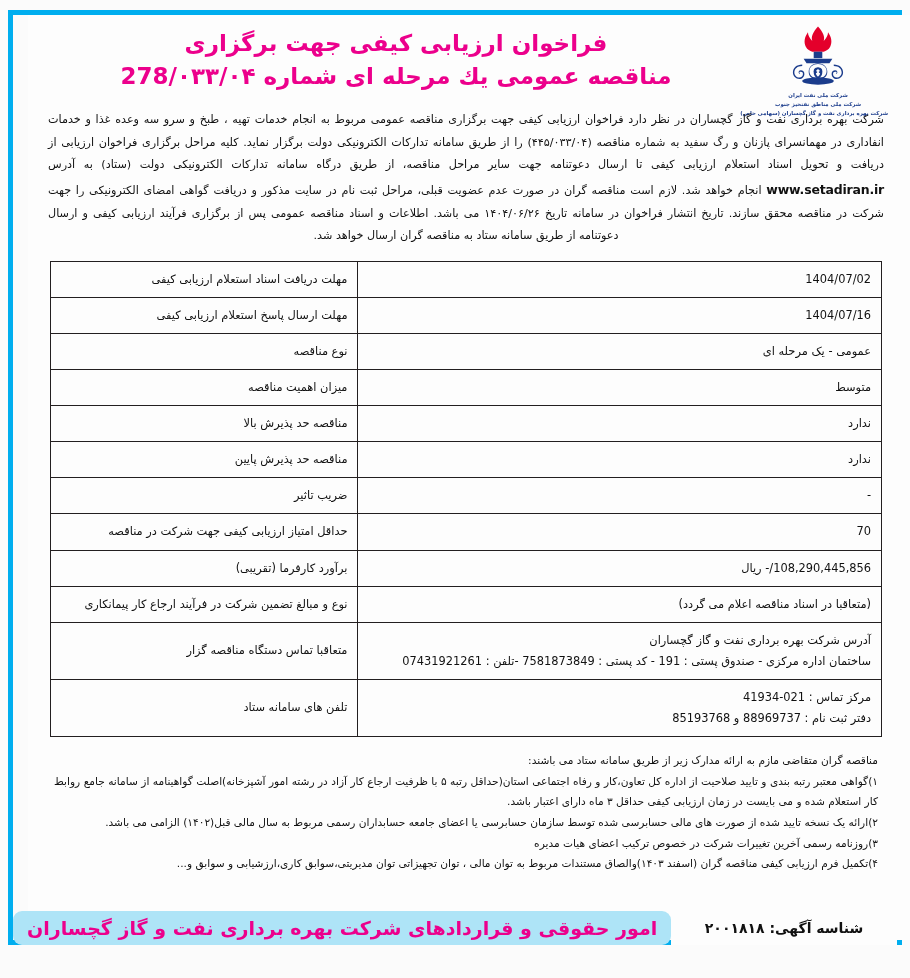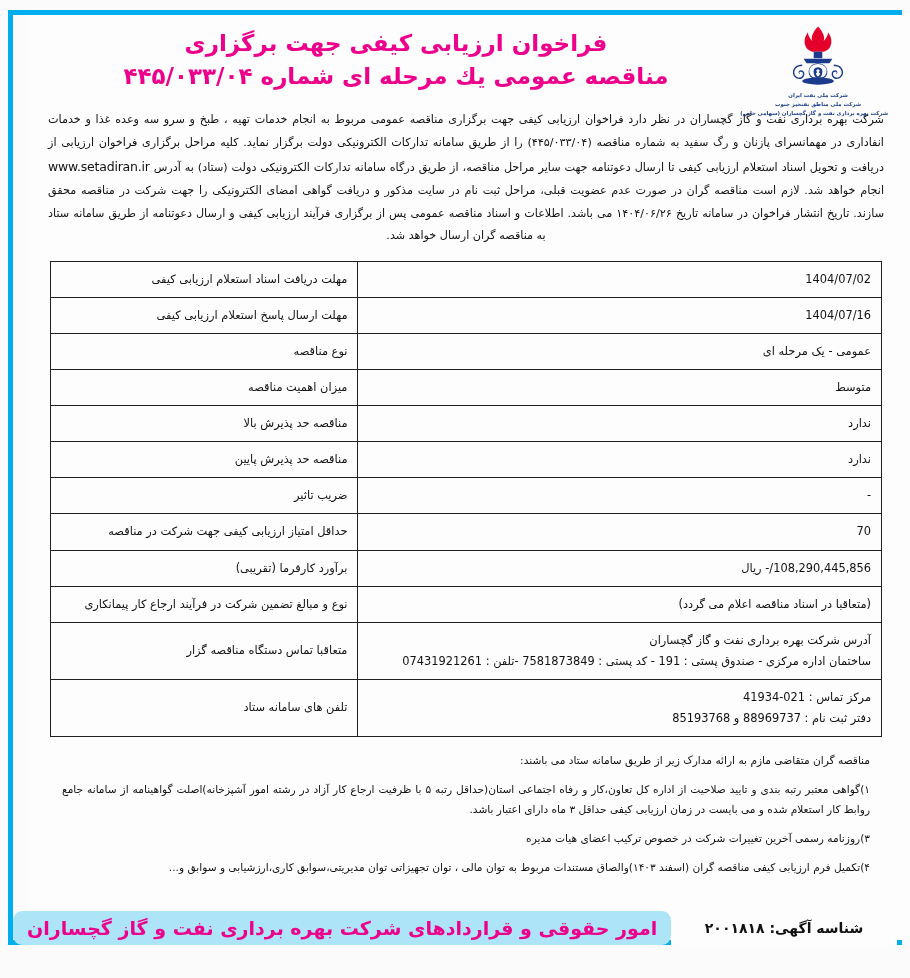--- a/index.html
+++ b/index.html
@@ -108,21 +108,21 @@
     position: relative;
     z-index: 2;
     font-size: 11.2px;
     color: #111;
     line-height: 2.02;
     text-align: justify;
     text-align-last: center;
     padding: 2px 4px 0 4px;
   }
   .intro .url {
-    font-weight: normal;
+    font-weight: bold;
     font-size: 12.5px;
     letter-spacing: -0.2px;
   }
 
   
   .tbl-wrap {
     position: relative;
     z-index: 2;
     margin-top: 13px;
     padding: 0 6px;
@@ -153,21 +153,21 @@
     z-index: 2;
     margin-top: 13px;
     padding: 0 10px;
     font-size: 10.6px;
     color: #111;
     line-height: 1.95;
     text-align: justify;
     text-align-last: right;
   }
   .notes .lead { text-align: right; }
-  .notes p { margin: 8px; }
+  .notes p { margin: 0; }
 
   
   .footer {
     position: absolute;
     left: 13px; bottom: 33px;
     width: 884px;
     display: flex;
     align-items: stretch;
     z-index: 2;
   }
@@ -226,21 +226,21 @@
           <path d="M82 55 C90 55 95 60 95 66 C95 71 91 75 86 75 C82 75 79 72 79 68 C79 65 81 63 84 63 C86 63 87 64 87 66 C87 67 86 68 85 68 C85 67 86 67 86 66 C86 65 85 65 84 65 C82 65 81 66 81 68 C81 71 83 73 86 73 C90 73 93 70 93 66 C93 61 89 57 82 57 Z" fill="#1B3C8C"></path>
           <ellipse cx="60" cy="78" rx="22" ry="5" fill="#1B3C8C"></ellipse>
         </svg>
         <div class="logo-caption">شرکت ملی نفت ایران</div>
         <div class="logo-caption">شرکت ملی مناطق نفتخیز جنوب</div>
         <div class="logo-caption">شرکت بهره برداری نفت و گاز گچساران (سهامی خاص)</div>
       </div>
 
       <div class="title-block">
         <div class="title-line">فراخوان ارزیابی کیفی جهت برگزاری</div>
-        <div class="title-line">مناقصه عمومی یك مرحله ای شماره ۴۴۵/۰۳۳/۰۴</div>
+        <div class="title-line">مناقصه عمومی یك مرحله ای شماره 278/۰۳۳/۰۴</div>
       </div>
 
     </div>
 
     <div class="intro"><span>شرکت بهره برداری نفت و گاز گچساران در نظر دارد فراخوان ارزیابی کیفی جهت برگزاری مناقصه عمومی مربوط به انجام خدمات تهیه ، طبخ و سرو سه وعده غذا و خدمات انفاداری در مهمانسرای پازنان و رگ سفید به شماره مناقصه (۴۴۵/۰۳۳/۰۴) را از طریق سامانه تدارکات الکترونیکی دولت برگزار نماید. کلیه مراحل برگزاری فراخوان ارزیابی از دریافت و تحویل اسناد استعلام ارزیابی کیفی تا ارسال دعوتنامه جهت سایر مراحل مناقصه، از طریق درگاه سامانه تدارکات الکترونیکی دولت (ستاد) به آدرس</span> <span class="url">www.setadiran.ir</span> <span>انجام خواهد شد. لازم است مناقصه گران در صورت عدم عضویت قبلی، مراحل ثبت نام در سایت مذکور و دریافت گواهی امضای الکترونیکی را جهت شرکت در مناقصه محقق سازند. تاریخ انتشار فراخوان در سامانه تاریخ ۱۴۰۴/۰۶/۲۶ می باشد. اطلاعات و اسناد مناقصه عمومی پس از برگزاری فرآیند ارزیابی کیفی و ارسال دعوتنامه از طریق سامانه ستاد به مناقصه گران ارسال خواهد شد.</span></div>
 
     <div class="tbl-wrap">
       <table class="spec">
         <tbody>
           <tr>
@@ -297,20 +297,21 @@
             </td>
             <td class="label">تلفن های سامانه ستاد</td>
           </tr>
         </tbody>
       </table>
     </div>
 
     <div class="notes">
       <p class="lead">مناقصه گران متقاضی مازم به ارائه مدارک زیر از طریق سامانه ستاد می باشند:</p>
       <p>۱)گواهی معتبر رتبه بندی و تایید صلاحیت از اداره کل تعاون،کار و رفاه اجتماعی استان(حداقل رتبه ۵ با ظرفیت ارجاع کار آزاد در رشته امور آشپزخانه)اصلت گواهینامه از سامانه جامع روابط کار استعلام شده و می بایست در زمان ارزیابی کیفی حداقل ۳ ماه دارای اعتبار باشد.</p>
+      <p>۲)ارائه یک نسخه تایید شده از صورت های مالی حسابرسی شده توسط سازمان حسابرسی یا اعضای جامعه حسابداران رسمی مربوط به سال مالی قبل(۱۴۰۲) الزامی می باشد.</p>
       <p>۳)روزنامه رسمی آخرین تغییرات شرکت در خصوص ترکیب اعضای هیات مدیره</p>
       <p>۴)تکمیل فرم ارزیابی کیفی مناقصه گران (اسفند ۱۴۰۳)والصاق مستندات مربوط به توان مالی ، توان تجهیزاتی توان مدیریتی،سوابق کاری،ارزشیابی و سوابق و...</p>
     </div>
 
   </div>
 
   <div class="footer">
     <div class="footer-id">شناسه آگهی: ۲۰۰۱۸۱۸</div>
     <div class="footer-bar">امور حقوقی و قراردادهای شرکت بهره برداری نفت و گاز گچساران</div>
   </div>

